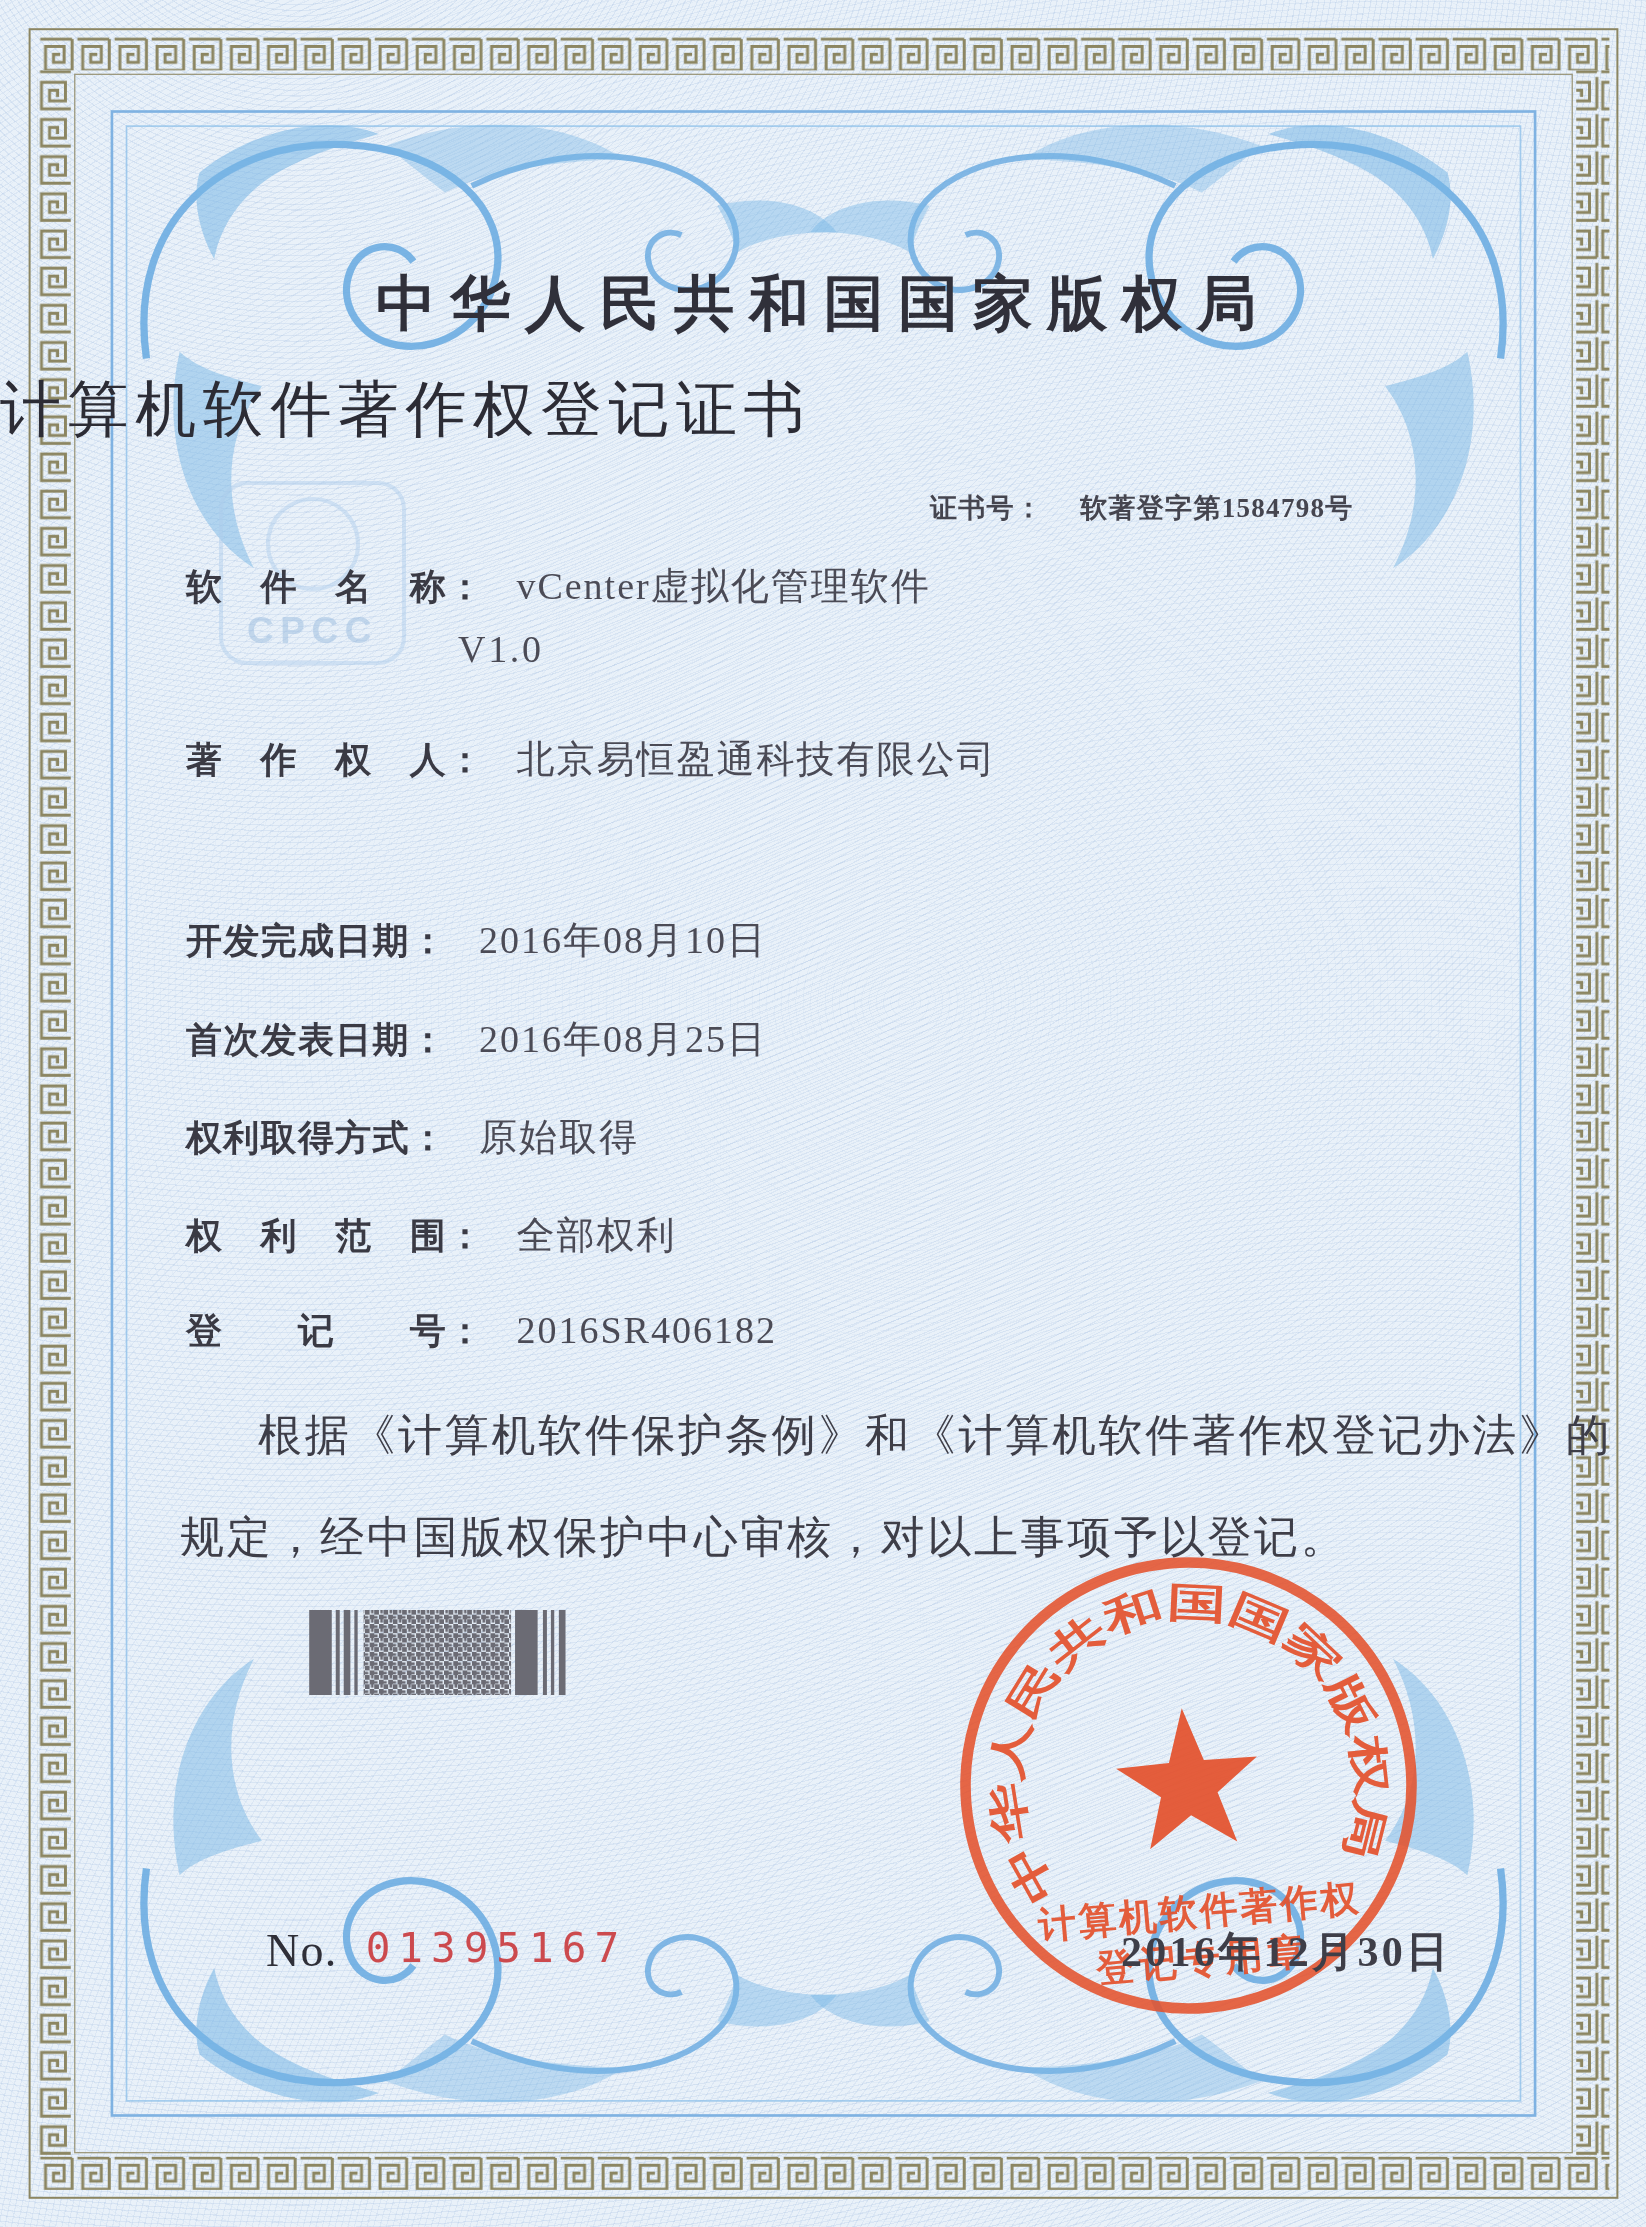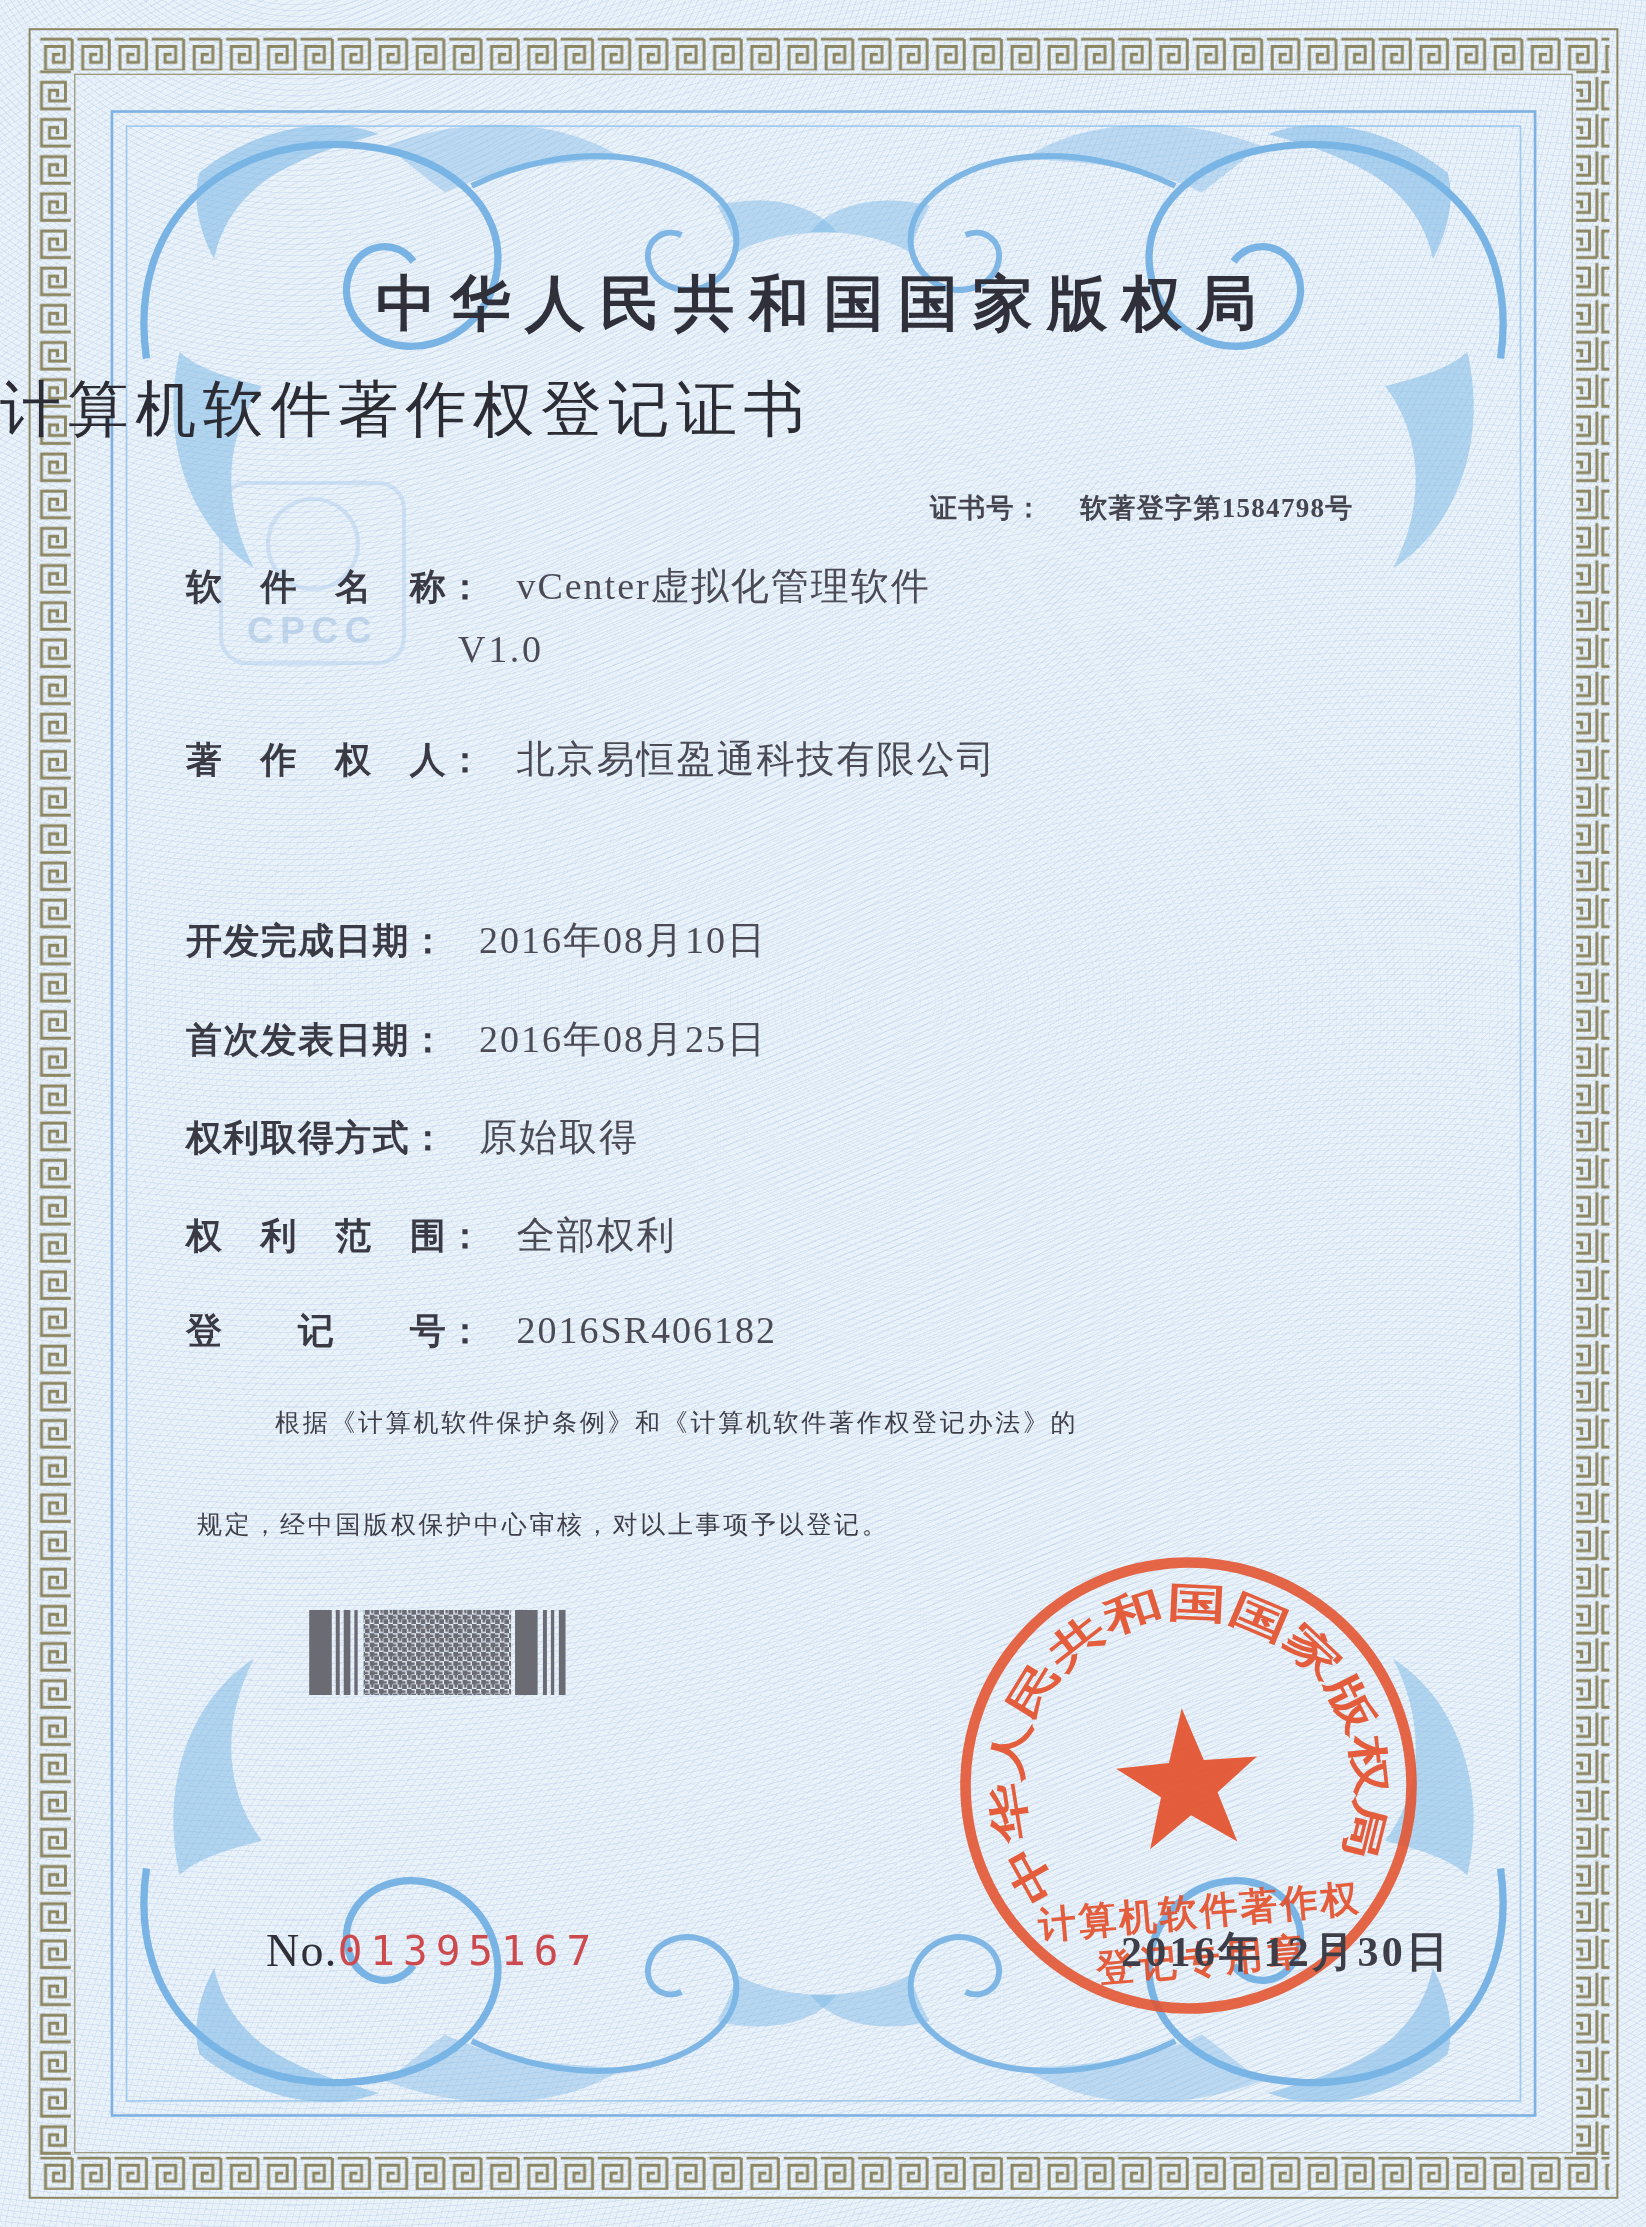--- a/index.html
+++ b/index.html
@@ -44,35 +44,35 @@
   .field-row{position:absolute;left:186px;z-index:3;white-space:nowrap;}
   .field-row .flabel{font-size:36px;font-weight:600;color:#3a3a44;letter-spacing:1.3px;}
   .field-row .fvalue{font-size:38px;font-weight:400;color:#4b4b56;margin-left:32px;letter-spacing:2px;}
   .fvalue2{
     position:absolute;left:458px;top:627px;z-index:3;
     font-size:38px;color:#4b4b56;letter-spacing:2.7px;
   }
   .row1{top:561px;}.row2{top:734px;}.row3{top:915px;}.row4{top:1014px;}
   .row5{top:1112px;}.row6{top:1210px;}.row7{top:1307px;}
   
-  .body-line{position:absolute;left:197px;width:1315px;z-index:3;
-    font-size:25px;color:#3e3e48;letter-spacing:2.7px;white-space:nowrap;}
+  .body-line{position:absolute;left:180px;width:1315px;z-index:3;
+    font-size:44px;color:#3e3e48;letter-spacing:2.7px;white-space:nowrap;}
   .bline1{top:1406px;text-indent:78px;}
   .bline2{top:1508px;}
   
   .barcode{position:absolute;left:309px;top:1610px;z-index:3;}
   
   .seal-wrap{position:absolute;left:933px;top:1530px;width:511px;height:511px;z-index:4;
     transform:rotate(-5deg);opacity:.92;}
   .seal-date{
     position:absolute;left:1121px;top:1924px;z-index:5;
     font-size:42px;color:#3e3e48;letter-spacing:3.3px;font-weight:600;
   }
   
-  .serial{position:absolute;left:266px;top:1924px;z-index:3;display:flex;align-items:center;}
+  .serial{position:absolute;left:266px;top:1924px;z-index:3;display:flex;align-items:flex-start;gap:28px;}
   .serial .prefix{font-size:46px;color:#2f2f38;letter-spacing:1.3px;}
   .serial .number{font-family:"DejaVu Sans Mono",monospace;font-size:41px;font-weight:300;
     color:#cc4a4e;letter-spacing:8px;}
 </style>
 </head>
 <body>
 
 <div class="page">
 
   <svg class="deco-svg" width="1647" height="2227" viewBox="0 0 2480 3355" aria-hidden="true">

